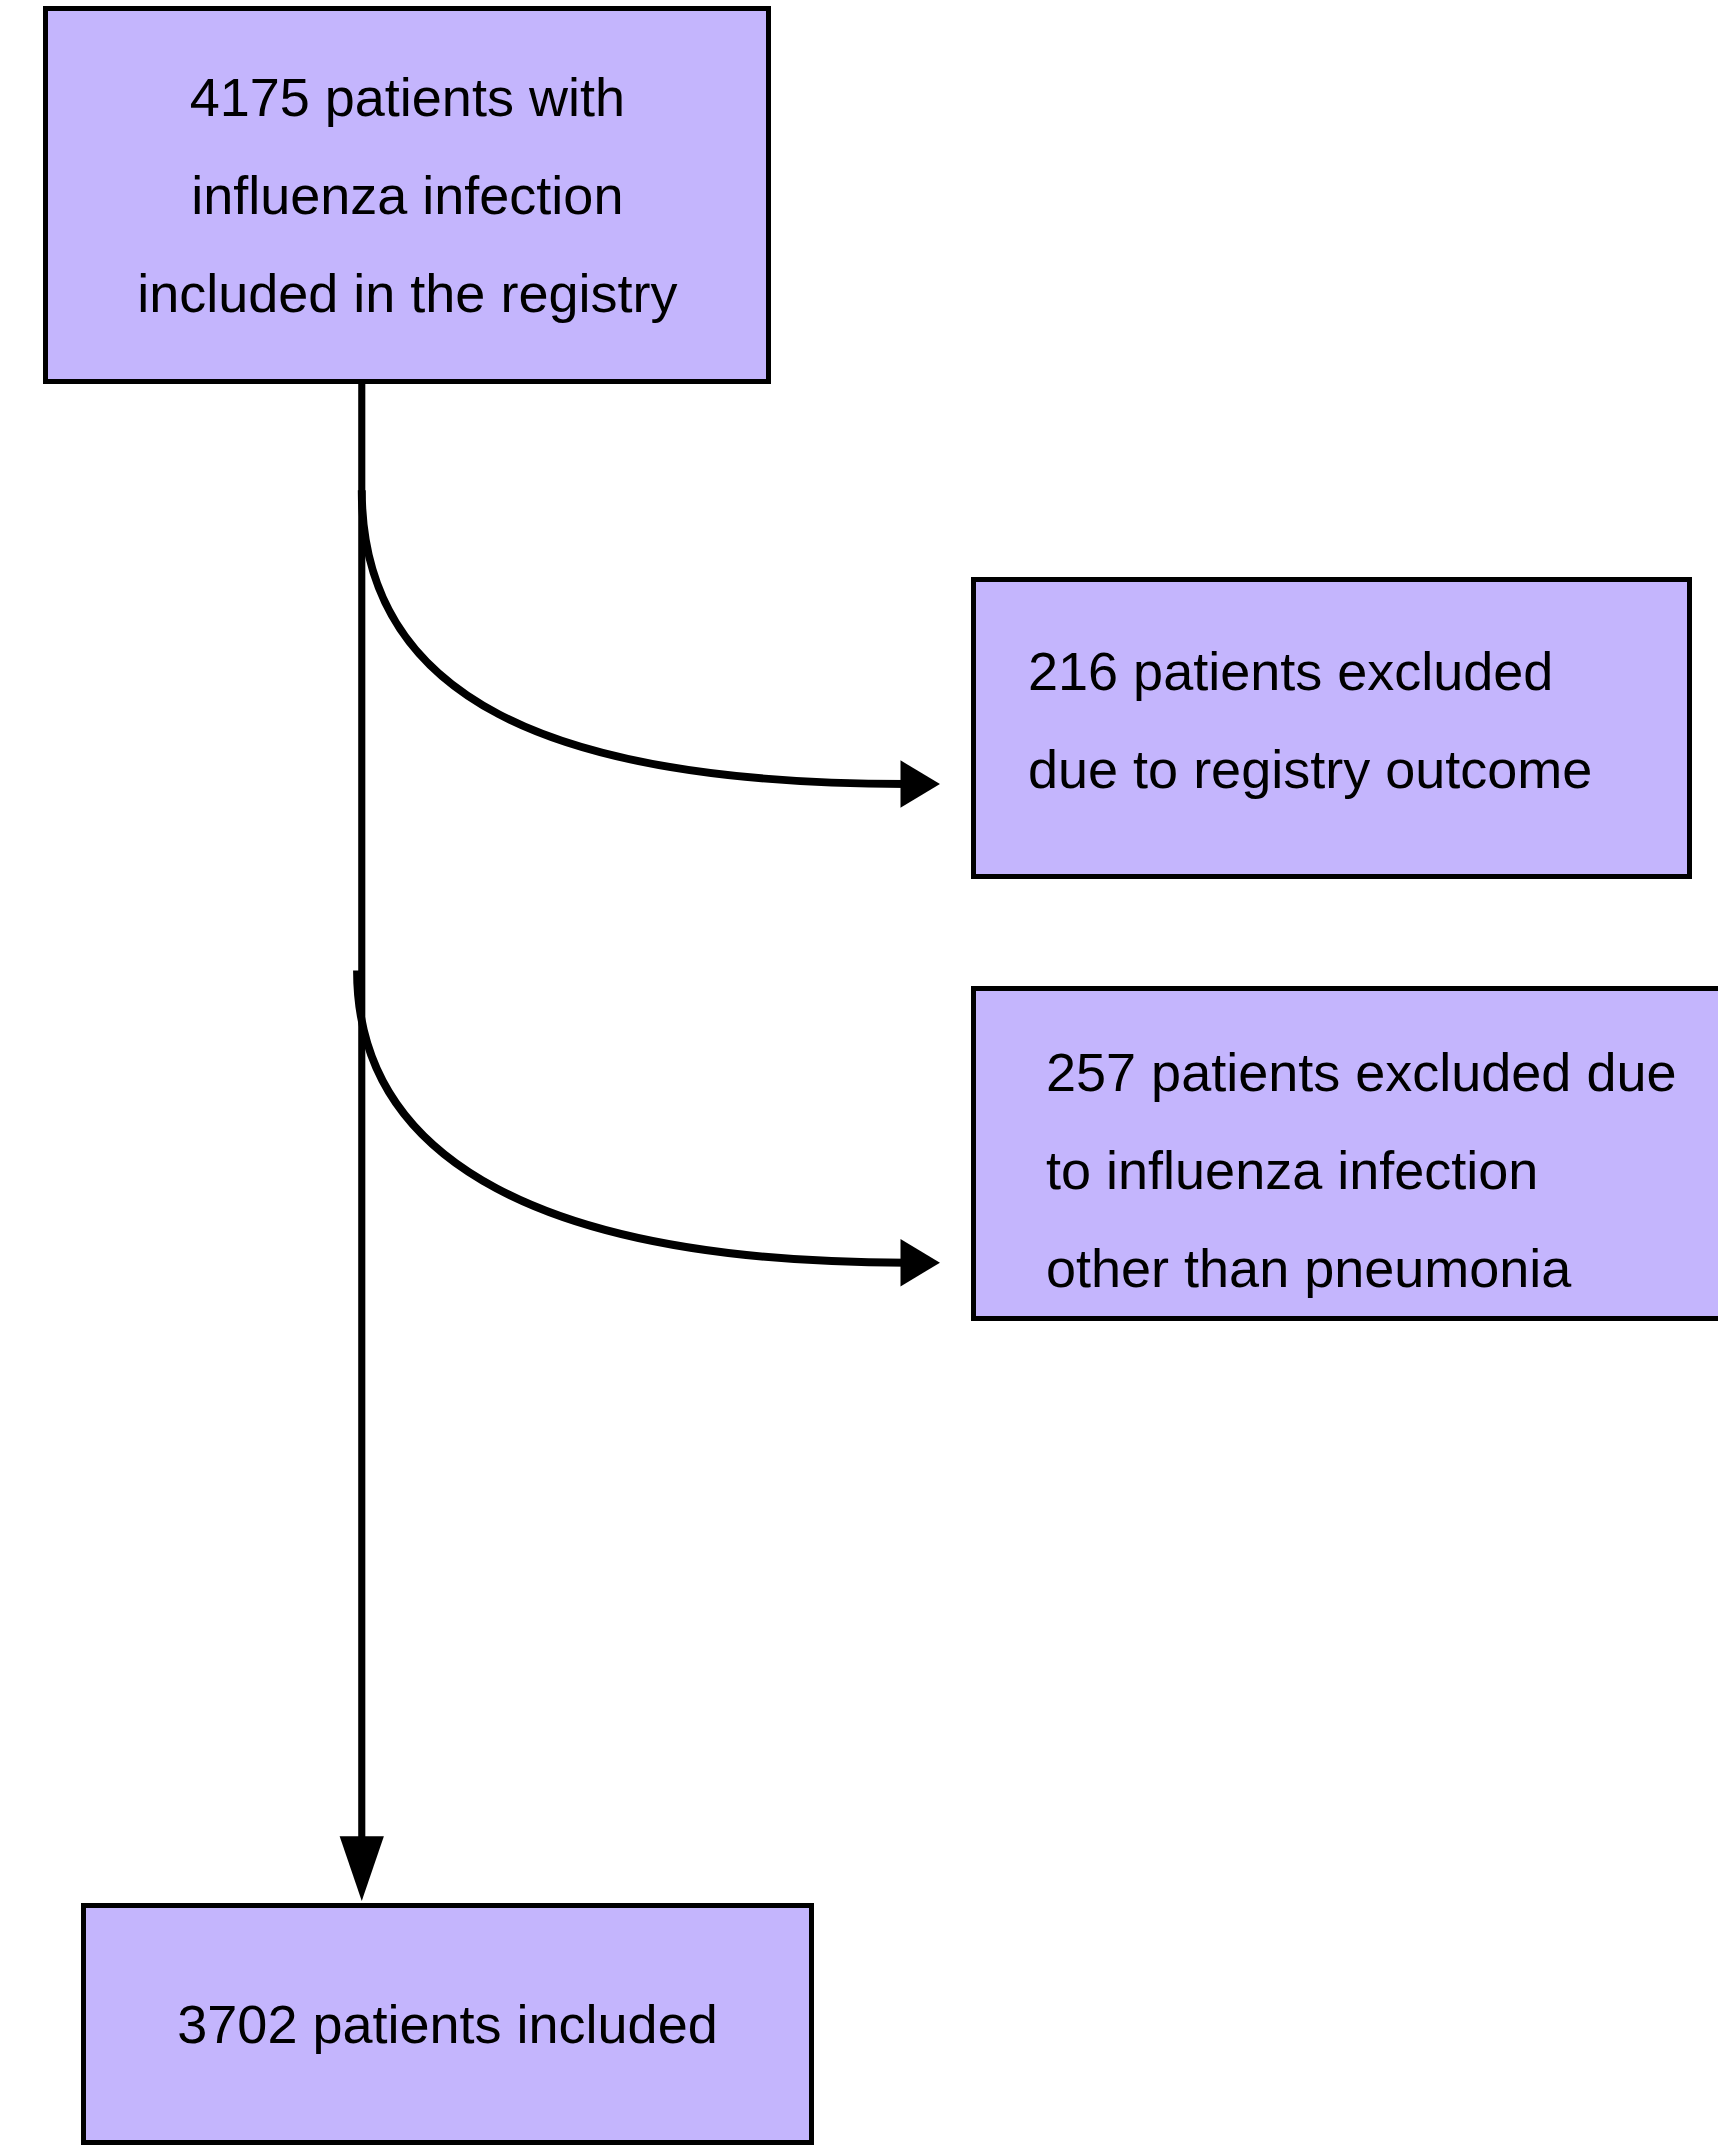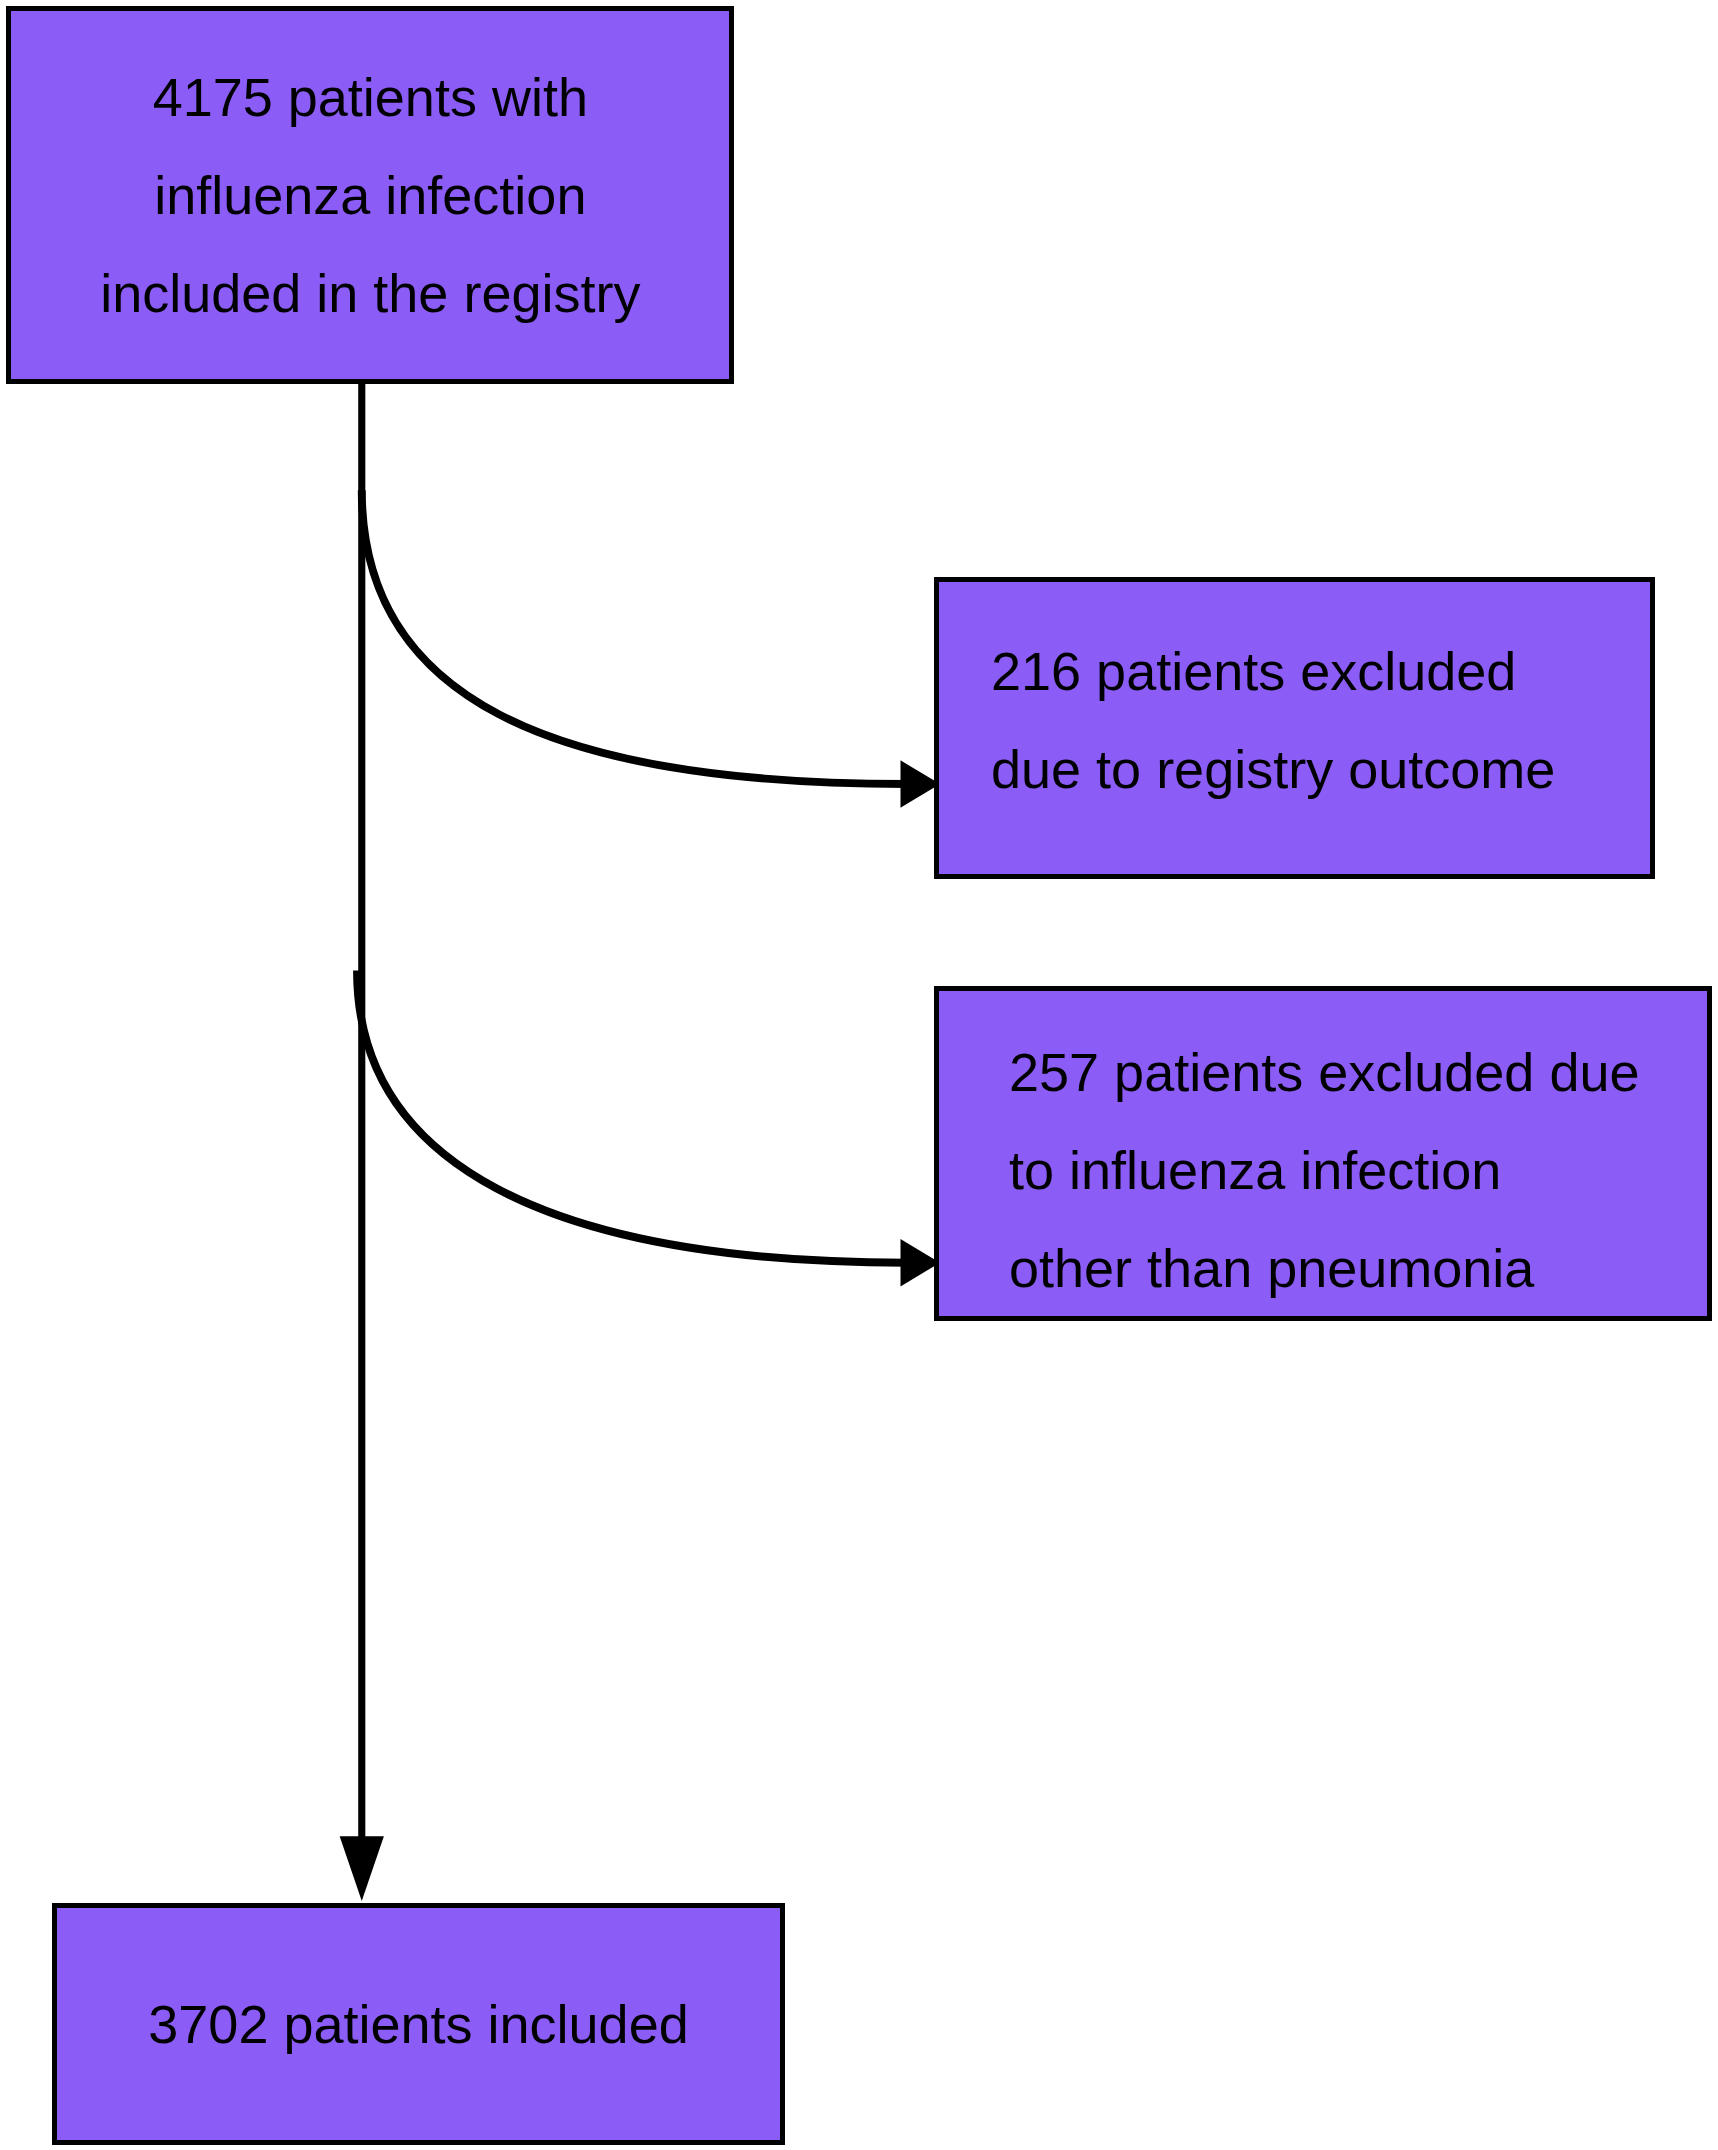--- a/index.html
+++ b/index.html
@@ -7,41 +7,42 @@
     position: relative;
     width: 1718px;
     height: 2151px;
     background: #ffffff;
     font-family: "Liberation Sans", sans-serif;
     color: #000000;
     overflow: hidden;
   }
   .box {
     position: absolute;
-    background: #8b5cf6;
+    background: #c4b5fd;
     border: 5.5px solid #000000;
     box-sizing: border-box;
     font-size: 54px;
     line-height: 98px;
     z-index: 2;
+    margin-left: 37px;
   }
   .box .line { white-space: nowrap; }
   .box.centered {
     display: flex;
     flex-direction: column;
     justify-content: center;
     align-items: center;
     text-align: center;
   }
   .box.leftalign { text-align: left; }
 
   #node-registry   { left: 6.3px;    top: 6.3px;    width: 728px; height: 378px; }
   #node-excluded-missing { left: 934px; top: 577px;  width: 721px; height: 302px; padding: 40px 24px 0 52px; }
   #node-excluded-other   { left: 934px; top: 986px; width: 778px; height: 335px; padding: 32px 24px 0 70px; }
-  #node-included   { left: 52px;   top: 1903px; width: 733px; height: 242px; }
+  #node-included   { left: 44px;   top: 1903px; width: 733px; height: 242px; }
 
   .connector-layer {
     position: absolute;
     left: 0; top: 0;
     width: 1718px;
     height: 2151px;
     z-index: 1;
   }
   .connector-layer path { fill: none; stroke: #000000; }
   .connector-layer polygon { fill: #000000; stroke: none; }

